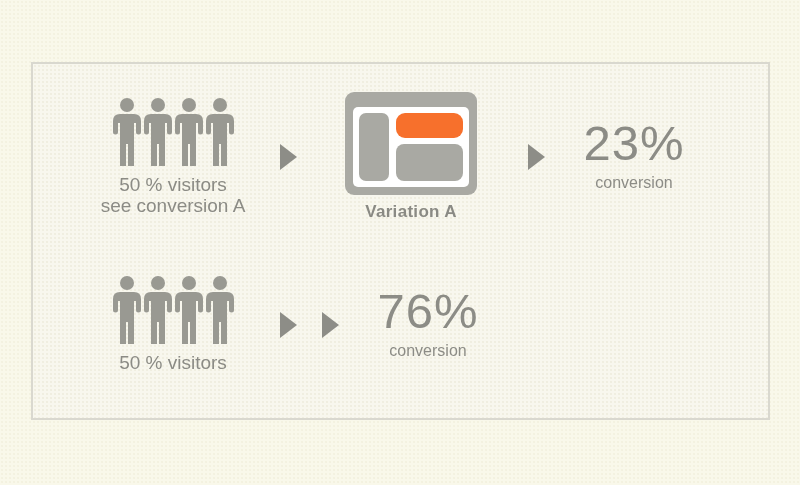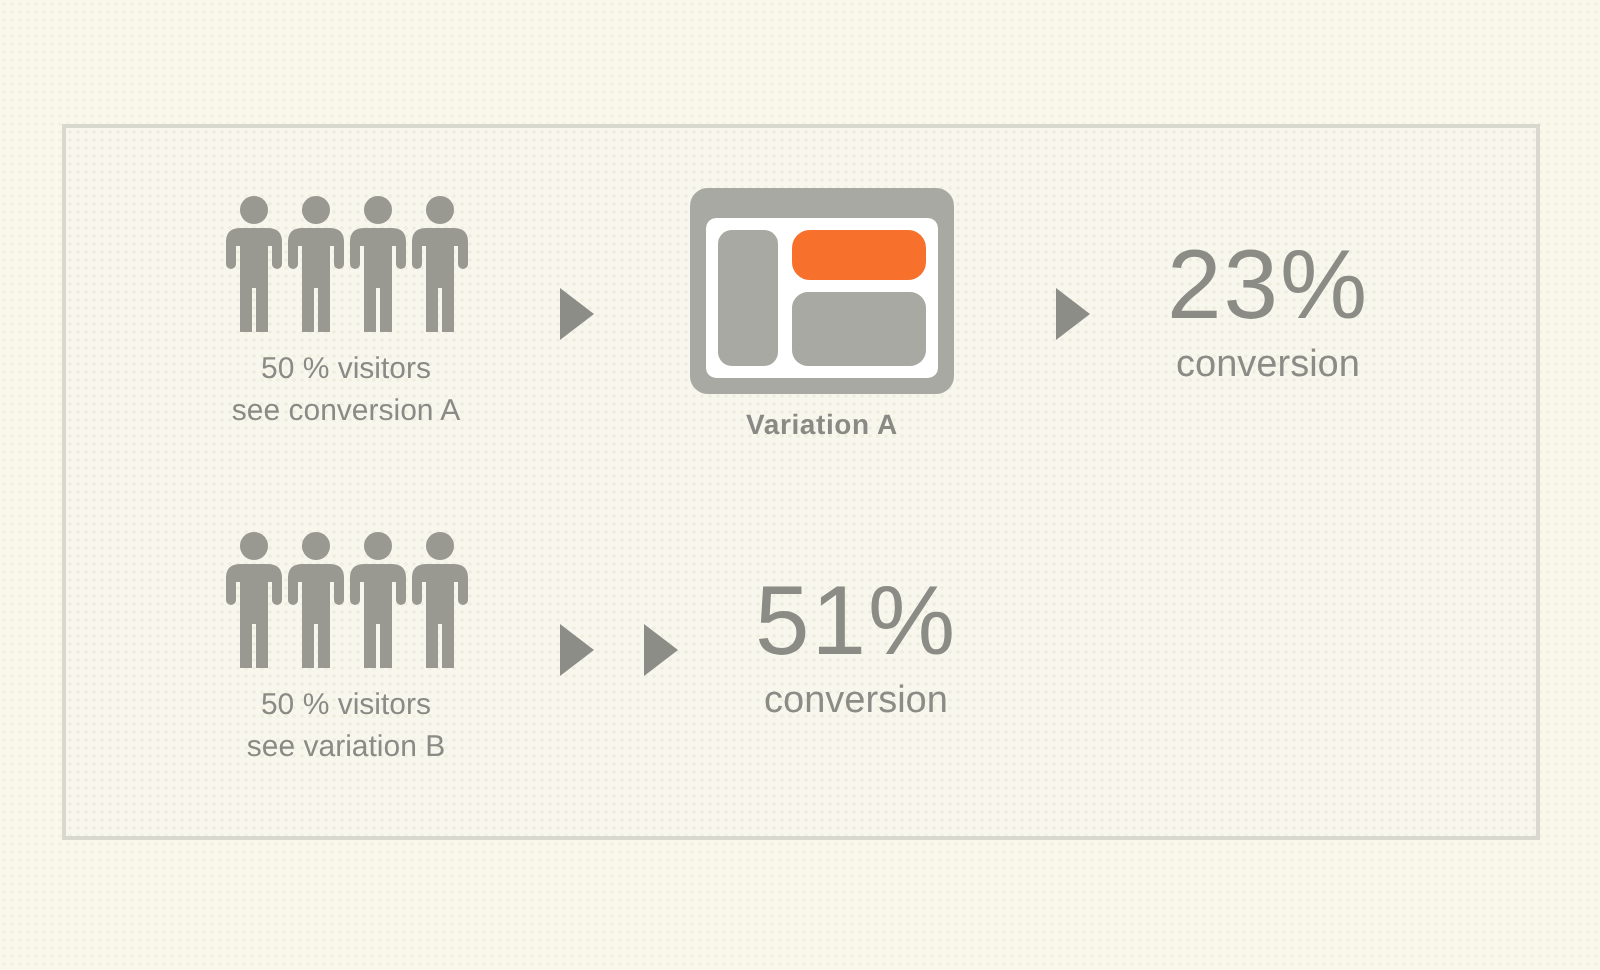--- a/index.html
+++ b/index.html
@@ -23,40 +23,40 @@
   .row-b > .col{position:relative;top:-5px;}
   .col{flex:none;display:flex;flex-direction:column;align-items:center;justify-content:flex-start;}
   .col-people{width:190px;}
   .col-arrow1{width:40px;}
   .col-mockup{width:206px;}
   .col-arrow2{width:44px;}
   .col-conv{width:152px;}
 
   .icon-row{display:flex;gap:3px;}
   .person{display:block;}
-  .caption{margin-top:8px;text-align:center;font-size:15px;line-height:21px;color:#8b8b85;}
+  .caption{margin-top:8px;text-align:center;font-size:19px;line-height:21px;color:#8b8b85;}
 
   .arrow{width:0;height:0;border-left:17px solid #8d8d87;border-top:13px solid transparent;border-bottom:13px solid transparent;}
 
   .mockup{
     width:132px;height:103px;box-sizing:border-box;background:#a9a9a3;
     border-radius:9px;padding:15px 8px 8px 8px;
   }
   .mockup-inner{
     width:100%;height:100%;box-sizing:border-box;background:#ffffff;
     border-radius:5px;padding:6px;display:flex;gap:7px;
   }
   .sidebar-block{width:30px;background:#a9a9a3;border-radius:7px;}
   .right-col{flex:1;display:flex;flex-direction:column;gap:6px;}
   .highlight-block{height:25px;border-radius:9px;background:#a9a9a3;}
   .content-block{flex:1;background:#a9a9a3;border-radius:8px;}
-  .mockup-label{margin-top:7px;font-size:14px;font-weight:bold;letter-spacing:0.3px;color:#8a8a84;}
+  .mockup-label{margin-top:7px;font-size:17px;font-weight:bold;letter-spacing:0.3px;color:#8a8a84;}
 
   .conv-value{font-size:49px;line-height:52px;letter-spacing:1px;color:#8c8c86;}
-  .conv-label{font-size:19px;line-height:26px;margin-top:1px;color:#8c8c86;}
+  .conv-label{font-size:16px;line-height:26px;margin-top:1px;color:#8c8c86;}
 </style>
 </head>
 <body>
 
 <div class="canvas">
   <div class="panel">
 
     <div class="row row-a">
       <div class="col col-people">
         <div class="icon-row">
@@ -121,29 +121,28 @@
               <circle cx="14" cy="7" r="7"></circle>
               <path d="M7,16 h14 q7,0 7,7 v11 a2.5,2.5 0 0 1 -5,0 v-9 h-2 v43 h-6 v-22 h-2 v22 H7 v-43 h-2 v9 a2.5,2.5 0 0 1 -5,0 v-11 q0,-7 7,-7 z"></path>
             </svg>
           <svg class="person" width="28" height="68" viewBox="0 0 28 68" fill="#999992">
               <circle cx="14" cy="7" r="7"></circle>
               <path d="M7,16 h14 q7,0 7,7 v11 a2.5,2.5 0 0 1 -5,0 v-9 h-2 v43 h-6 v-22 h-2 v22 H7 v-43 h-2 v9 a2.5,2.5 0 0 1 -5,0 v-11 q0,-7 7,-7 z"></path>
             </svg>
         </div>
         <div class="caption">
           <div>50 % visitors</div>
-          <div>see variation B</div>
         </div>
       </div>
       <div class="col col-arrow1">
         <div class="arrow"></div>
       </div>
       <div class="col col-arrow2">
         <div class="arrow"></div>
       </div>
       <div class="col col-conv">
-        <div class="conv-value">51%</div>
+        <div class="conv-value">76%</div>
         <div class="conv-label">conversion</div>
       </div>
     </div>
 
   </div>
 </div>
 
 </body></html>

